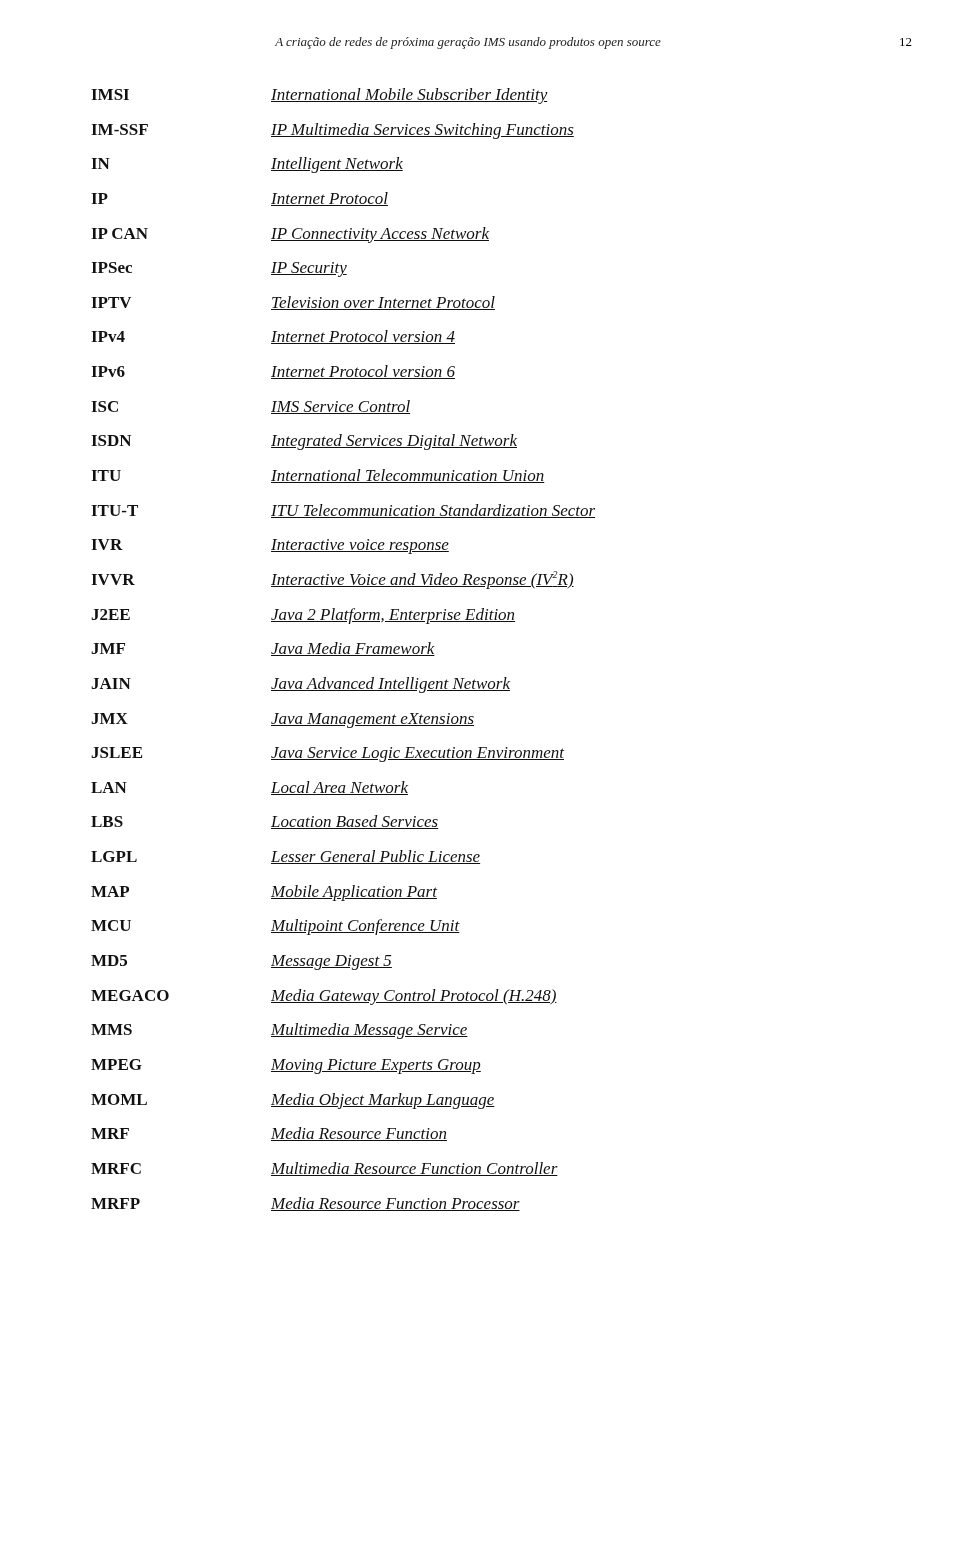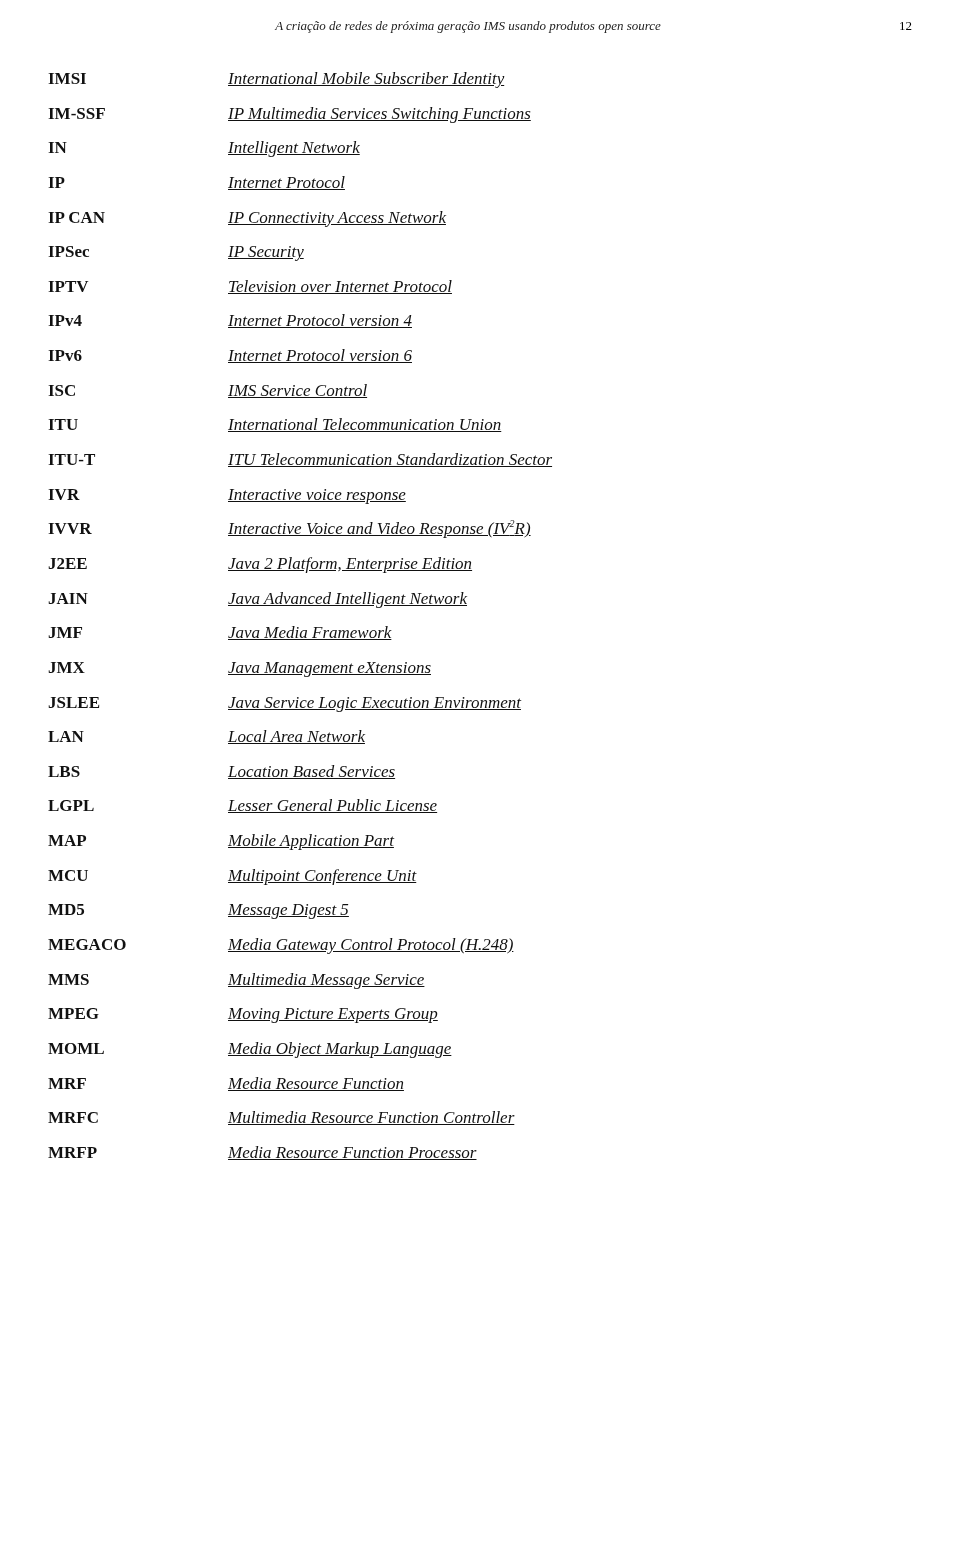--- a/index.html
+++ b/index.html
@@ -13,21 +13,21 @@
       font-family: 'Times New Roman', Times, serif;
       width: 960px;
       min-height: 1542px;
       padding: 0;
     }
 
     .page-header {
       display: flex;
       justify-content: space-between;
       align-items: flex-end;
-      padding: 18px 48px 10px 48px;
+      padding: 34px 48px 10px 48px;
       border-bottom: none;
     }
 
     .header-title {
       font-size: 13px;
       font-style: italic;
       color: #222;
       flex: 1;
       text-align: center;
     }
@@ -35,20 +35,21 @@
     .header-page-num {
       font-size: 13px;
       color: #000000;
       font-style: normal;
       min-width: 24px;
       text-align: right;
     }
 
     .content {
       padding: 18px 48px 40px 48px;
+      margin-left: 43px;
     }
 
     .glossary-table {
       width: 100%;
       border-collapse: collapse;
     }
 
     .glossary-table tr td {
       padding: 5px 0 5px 0;
       vertical-align: top;
@@ -121,46 +122,50 @@
         </tr>
         <tr>
           <td>IPv6</td>
           <td>Internet Protocol version 6</td>
         </tr>
         <tr>
           <td>ISC</td>
           <td>IMS Service Control</td>
         </tr>
         <tr>
+          <td>ISDN</td>
+          <td>Integrated Services Digital Network</td>
+        </tr>
+        <tr>
           <td>ITU</td>
           <td>International Telecommunication Union</td>
         </tr>
         <tr>
           <td>ITU-T</td>
           <td>ITU Telecommunication Standardization Sector</td>
         </tr>
         <tr>
           <td>IVR</td>
           <td>Interactive voice response</td>
         </tr>
         <tr>
           <td>IVVR</td>
           <td>Interactive Voice and Video Response (IV<sup>2</sup>R)</td>
         </tr>
         <tr>
           <td>J2EE</td>
           <td>Java 2 Platform, Enterprise Edition</td>
         </tr>
         <tr>
+          <td>JMF</td>
+          <td>Java Media Framework</td>
+        </tr>
+        <tr>
           <td>JAIN</td>
           <td>Java Advanced Intelligent Network</td>
-        </tr>
-        <tr>
-          <td>JMF</td>
-          <td>Java Media Framework</td>
         </tr>
         <tr>
           <td>JMX</td>
           <td>Java Management eXtensions</td>
         </tr>
         <tr>
           <td>JSLEE</td>
           <td>Java Service Logic Execution Environment</td>
         </tr>
         <tr>

